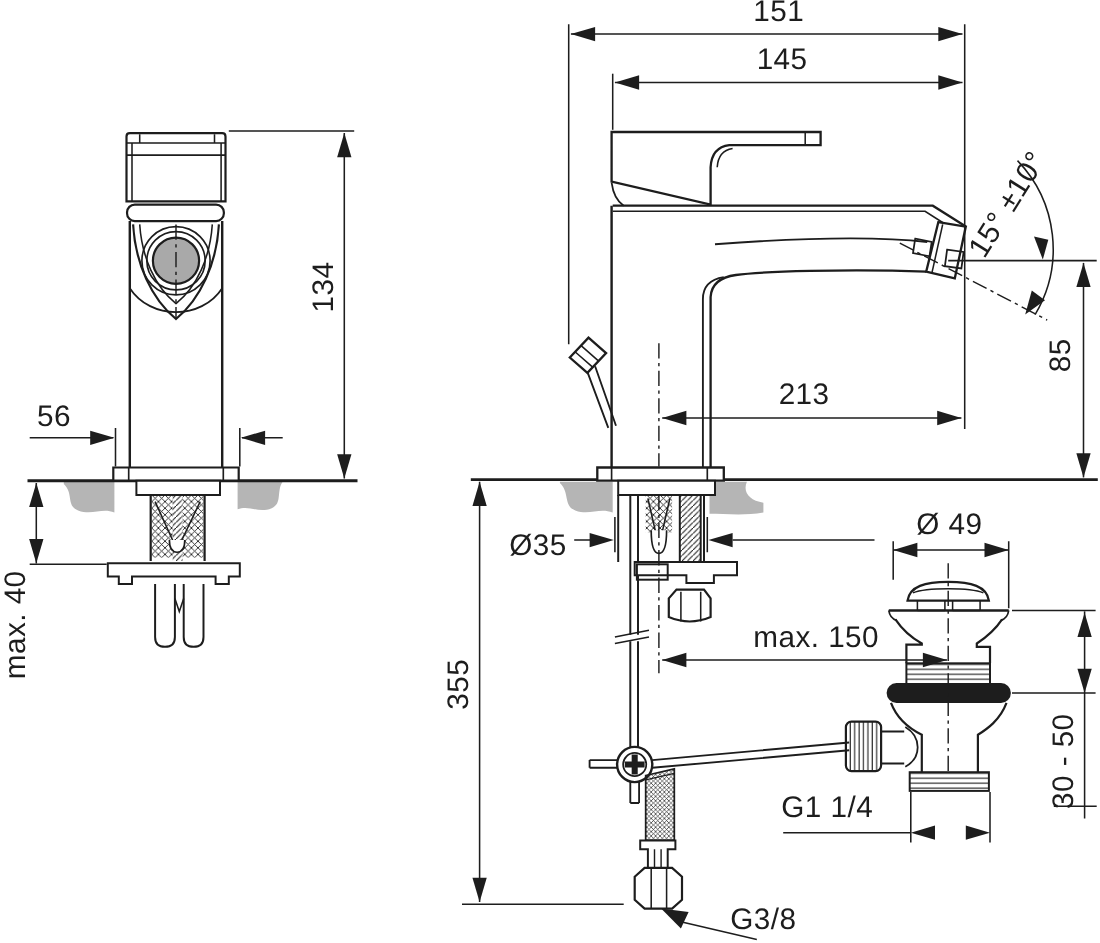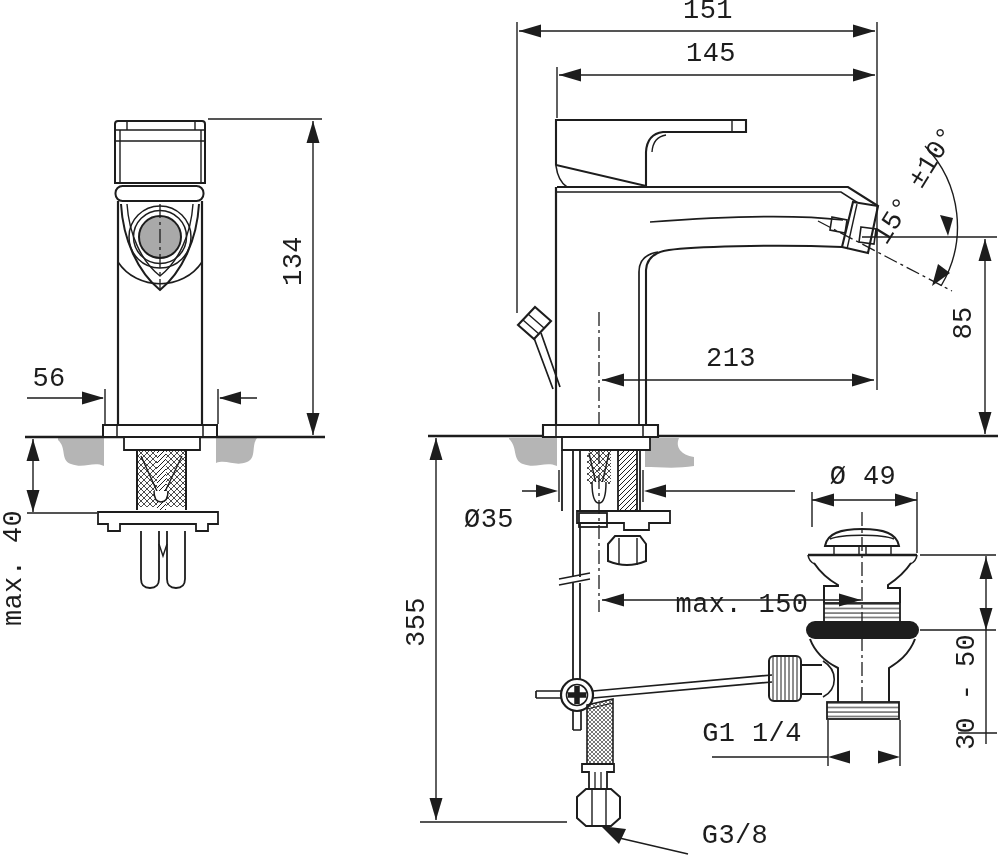--- a/index.html
+++ b/index.html
@@ -1,17 +1,17 @@
 <!DOCTYPE html>
 <html><head>
 <meta charset="utf-8">
 <style>
   html,body{margin:0;padding:0;background:#fff;}
   .stage{position:relative;width:1000px;height:857px;background:#fff;overflow:hidden;
-         font-family:Liberation Mono, monospace;}
+         font-family:Liberation Sans, sans-serif;}
   #art{position:absolute;left:0;top:0;}
   .lbl{position:absolute;transform:translate(-50%,-50%);font-size:27px;color:#1d1d1d;
        white-space:nowrap;letter-spacing:.4px;line-height:1;}
   .r90{transform:translate(-50%,-50%) rotate(-90deg);}
   .r58{transform:translate(-50%,-50%) rotate(-58deg);}
 </style>
 </head>
 <body>
 
 <div class="stage">
@@ -215,21 +215,21 @@
 </svg>
 
 <div class="lbl" style="left:708px;top:11px">151</div>
 <div class="lbl" style="left:711px;top:54px">145</div>
 <div class="lbl r90" style="left:294px;top:261px">134</div>
 <div class="lbl" style="left:49px;top:379px">56</div>
 <div class="lbl r90" style="left:14px;top:568px">max. 40</div>
 <div class="lbl r58" style="left:916px;top:186px">15° ±10°</div>
 <div class="lbl r90" style="left:964px;top:323px">85</div>
 <div class="lbl" style="left:731px;top:359px">213</div>
-<div class="lbl" style="left:489px;top:520px">Ø35</div>
+<div class="lbl" style="left:489px;top:496px">Ø35</div>
 <div class="lbl" style="left:863px;top:477px">Ø 49</div>
-<div class="lbl" style="left:742px;top:605px">max. 150</div>
+<div class="lbl" style="left:742px;top:580px">max. 150</div>
 <div class="lbl r90" style="left:417px;top:622px">355</div>
 <div class="lbl r90" style="left:967px;top:692px">30 - 50</div>
 <div class="lbl" style="left:752px;top:734px">G1 1/4</div>
-<div class="lbl" style="left:735px;top:836px">G3/8</div>
+<div class="lbl" style="left:694px;top:836px">G3/8</div>
 
 </div>
 
 </body></html>

